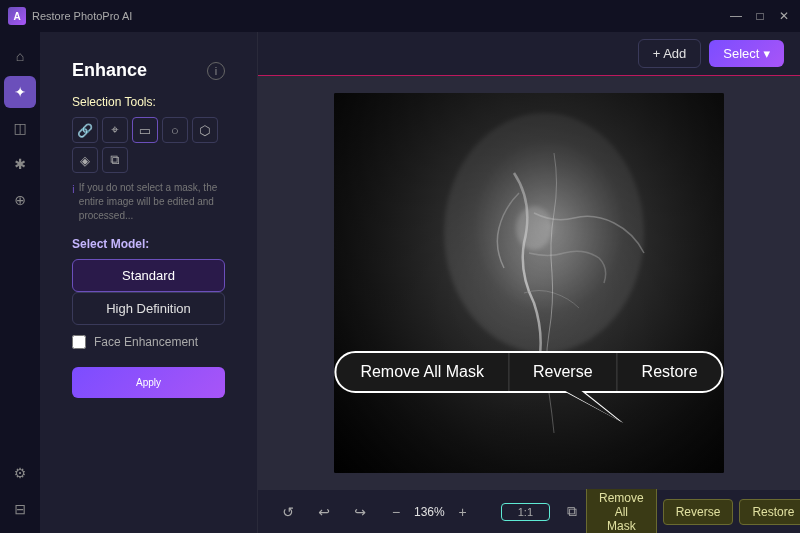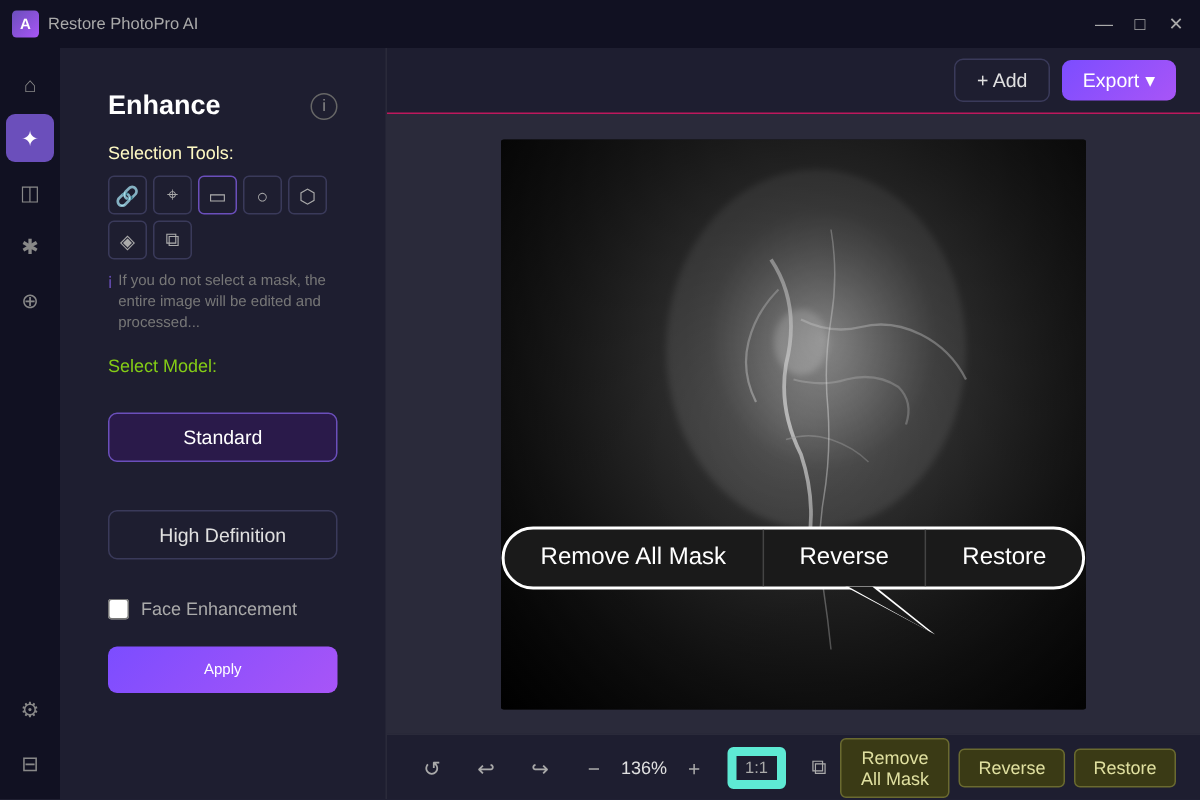--- a/index.html
+++ b/index.html
@@ -166,27 +166,27 @@
       align-items: flex-start;
     }
     .hint-icon {
       color: #6b4fbb;
       font-size: 11px;
       margin-top: 1px;
     }
 
     .model-label {
       font-size: 12px;
-      color: #84cc16;
+      color: #c4b5fd;
       padding: 6px 16px 8px;
-      font-weight: 400;
+      font-weight: 700;
     }
 
     .model-btn {
-      margin: 16px 16px;
+      margin: 0 16px;
       padding: 8px;
       border-radius: 6px;
       border: 1px solid #3a3a5a;
       background: transparent;
       color: #e0e0e0;
       font-size: 13px;
       cursor: pointer;
       text-align: center;
     }
     .model-btn.selected {
@@ -376,26 +376,27 @@
       align-items: center;
       gap: 4px;
       color: #aaa;
       font-size: 12px;
     }
     .zoom-value {
       color: #e0e0e0;
       font-size: 12px;
     }
     .one-to-one {
-      padding: 2px 6px;
-      border: 6px solid #5eead4;
+      padding: 2px 16px;
+      border: 1px solid #5eead4;
       border-radius: 4px;
       font-size: 11px;
       color: #aaa;
       cursor: pointer;
+      margin-left: 16px;
     }
 
     .bottom-right {
       display: flex;
       align-items: center;
       gap: 6px;
     }
     .bottom-action-btn {
       padding: 5px 12px;
       border-radius: 4px;
@@ -476,21 +477,21 @@
     </div>
 
     <button class="apply-btn">Apply</button>
   </div>
 
   <div class="content-area">
 
     <div class="top-toolbar">
       <button class="add-btn">+ Add</button>
       <button class="export-btn">
-        <span>Export</span>
+        <span>Select</span>
         <span>▾</span>
       </button>
     </div>
 
     <div class="canvas-area">
 
       <div class="medical-image-container">
         <div class="medical-image">
           <div class="medical-image-inner">
             <svg class="vessel-lines" viewBox="0 0 390 380">

